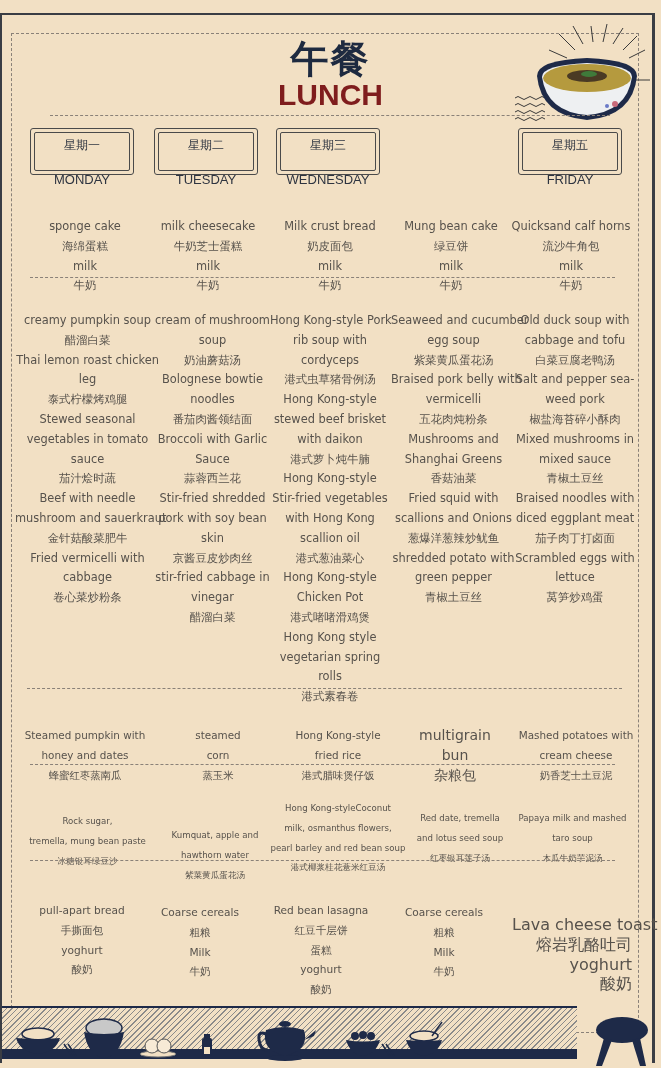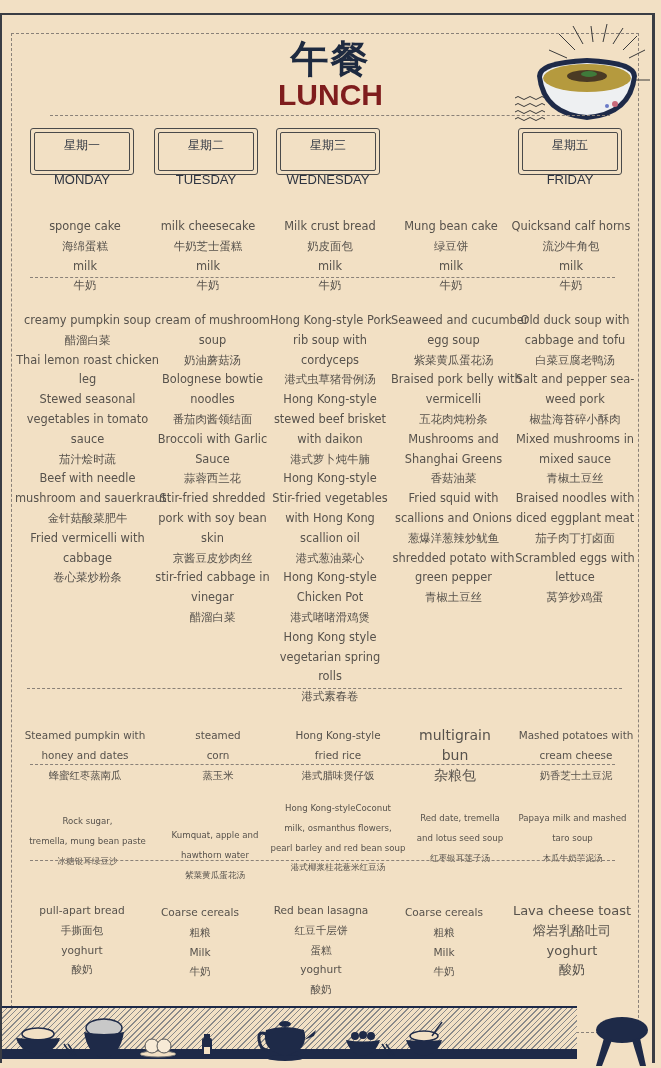--- a/index.html
+++ b/index.html
@@ -153,20 +153,21 @@
 </div>
 
 <div class="sep" style="left:30px; top:277px; width:585px;"></div>
 
 <div class="section" style="top:283px;">
   <div class="col" style="left:15px; width:145px;">
     <span>creamy pumpkin soup</span>
     <span>醋溜白菜</span>
     <span>Thai lemon roast chicken</span>
     <span>leg</span>
+    <span>泰式柠檬烤鸡腿</span>
     <span>Stewed seasonal</span>
     <span>vegetables in tomato</span>
     <span>sauce</span>
     <span>茄汁烩时蔬</span>
     <span>Beef with needle</span>
     <span>mushroom and sauerkraut</span>
     <span>金针菇酸菜肥牛</span>
     <span>Fried vermicelli with</span>
     <span>cabbage</span>
     <span>卷心菜炒粉条</span>
@@ -329,21 +330,21 @@
     <span>蛋糕</span>
     <span>yoghurt</span>
     <span>酸奶</span>
   </div>
   <div class="col small" style="left:384px; width:120px; font-size:10.6px; top:2px;">
     <span>Coarse cereals</span>
     <span>粗粮</span>
     <span>Milk</span>
     <span>牛奶</span>
   </div>
-  <div class="col small" style="left:512px; width:120px; font-size:13px; top:0;">
+  <div class="col small" style="left:512px; width:120px; font-size:16px; top:14px;text-align:right;">
     <span>Lava cheese toast</span>
     <span>熔岩乳酪吐司</span>
     <span>yoghurt</span>
     <span>酸奶</span>
   </div>
 </div>
 
 <div class="shelf"></div>
 <div class="base"></div>
 

